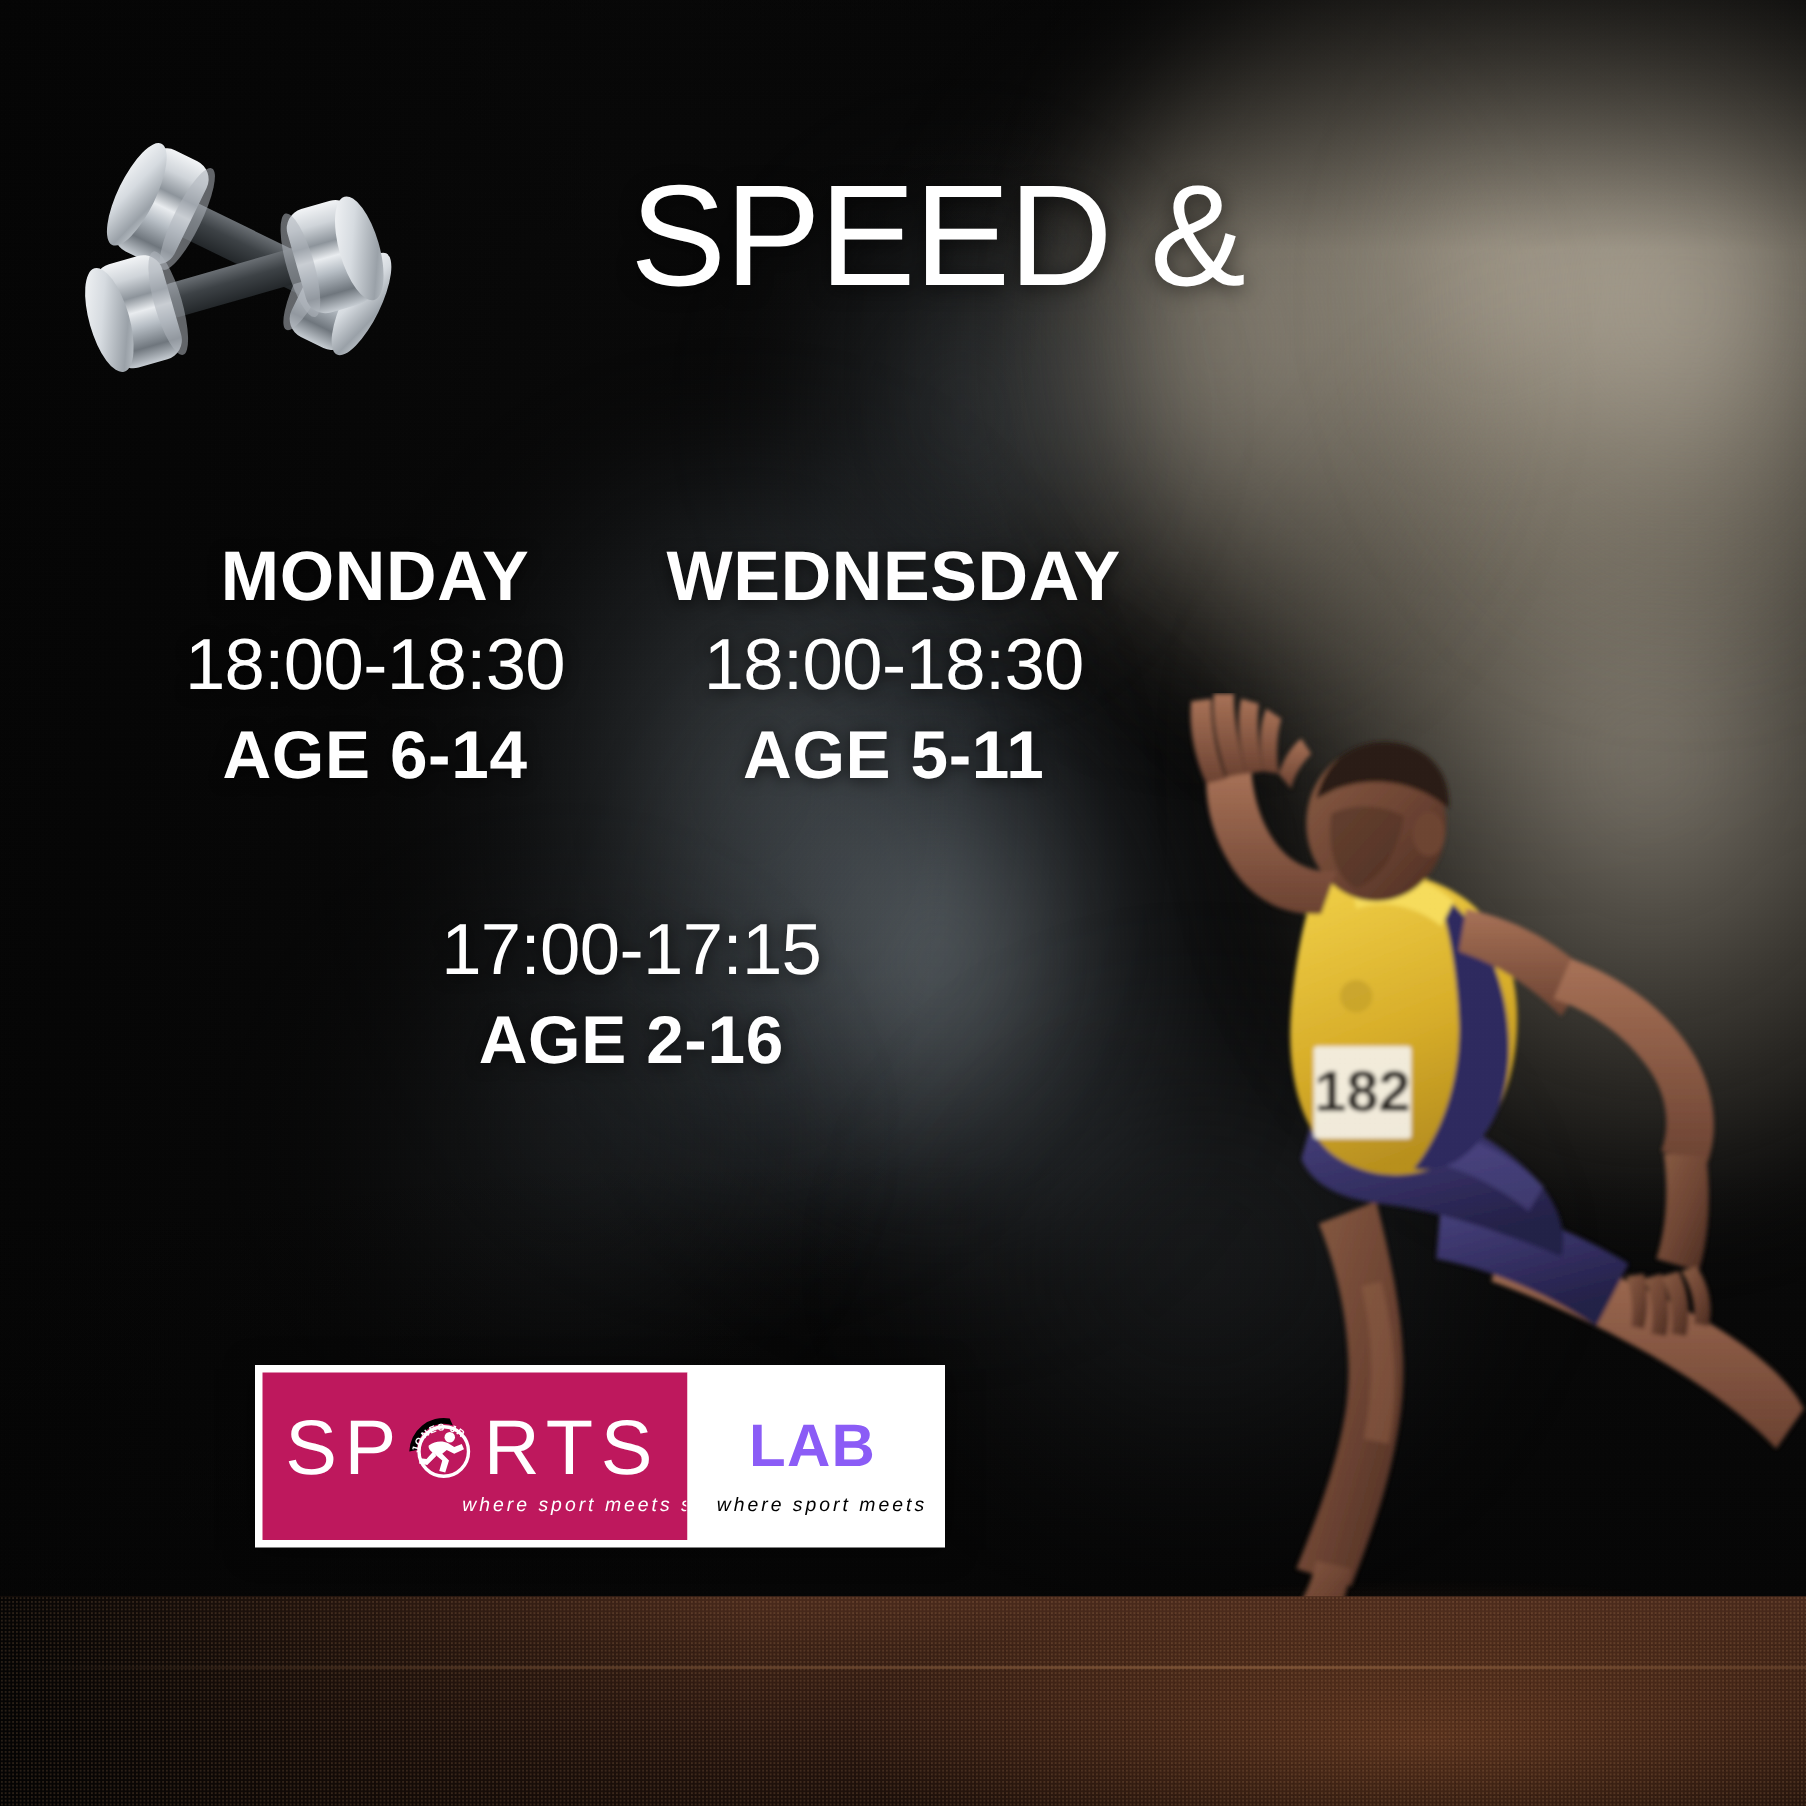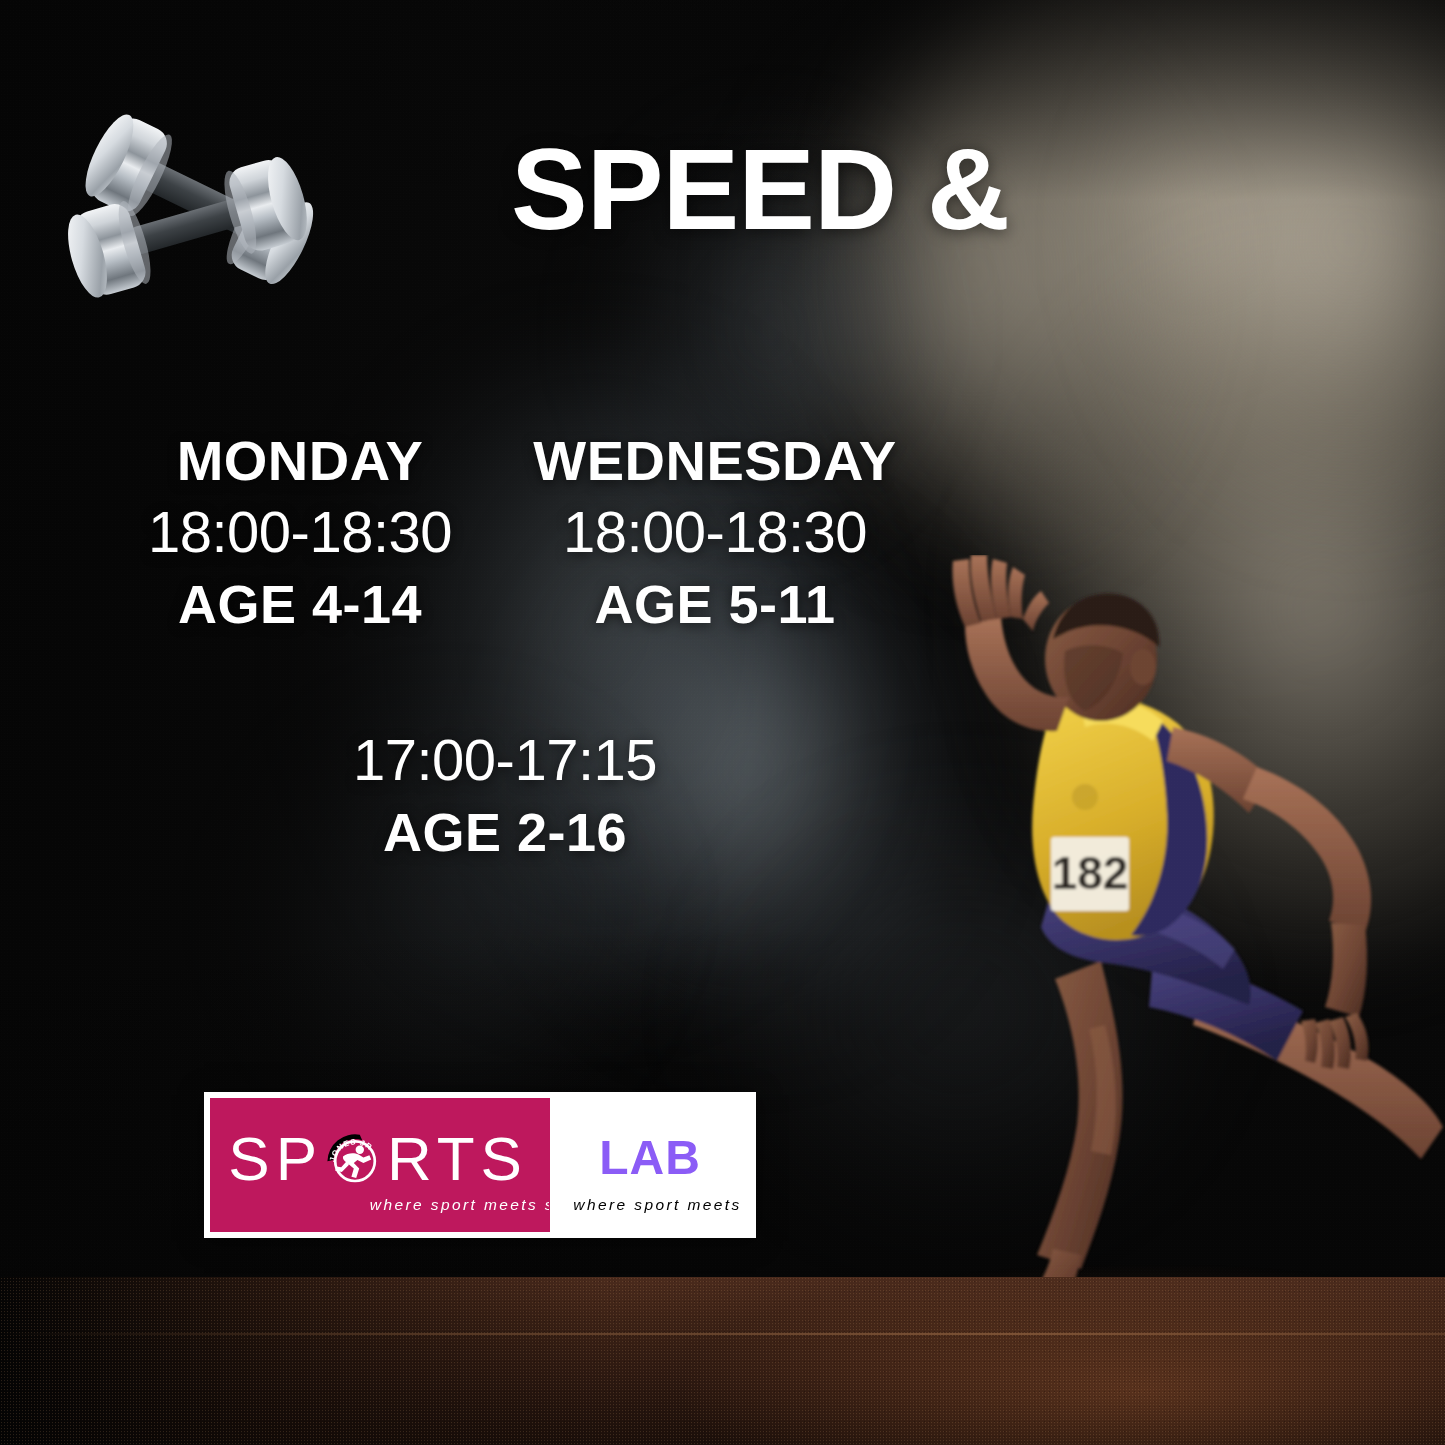--- a/index.html
+++ b/index.html
@@ -76,22 +76,22 @@
     background-position:0 0, 2px 2px;}
   .track-line{position:absolute;left:0;right:0;top:56px;height:2px;
     background:linear-gradient(to right, rgba(0,0,0,0) 0%, rgba(198,140,92,.26) 30%, rgba(214,156,104,.34) 70%, rgba(190,136,90,.22) 100%);}
   .track-glow{position:absolute;right:0;bottom:0;width:760px;height:180px;
     background:radial-gradient(ellipse at 60% 70%, rgba(150,84,46,.42) 0%, rgba(0,0,0,0) 72%);}
 
   
   .dumbbells{position:absolute;left:48px;top:92px;width:300px;height:215px;}
 
   
-  .title{position:absolute;left:430px;top:134px;width:660px;
-    color:#fff;font-weight:700;font-size:115px;line-height:.96;
+  .title{position:absolute;left:420px;top:134px;width:660px;
+    color:#fff;font-weight:400;font-size:115px;line-height:.96;
     letter-spacing:-1px;text-align:center;
     text-shadow:0 2px 16px rgba(0,0,0,.55);}
   .title .ln{display:block;white-space:nowrap;}
 
   
   .sched{position:absolute;left:100px;top:430px;width:830px;}
   .sched-row{display:flex;}
   .sched-row.single{justify-content:center;margin-top:84px;}
   .col{flex:0 0 auto;text-align:center;color:#fff;
     text-shadow:0 2px 12px rgba(0,0,0,.62);}
@@ -339,21 +339,21 @@
 
   <div class="title">
     <span class="ln">SPEED &amp;</span>
   </div>
 
   <div class="sched">
     <div class="sched-row">
       <div class="col monday">
         <div class="day">MONDAY</div>
         <div class="time">18:00-18:30</div>
-        <div class="age">AGE 4-14</div>
+        <div class="age">AGE 6-14</div>
       </div>
       <div class="col wednesday">
         <div class="day">WEDNESDAY</div>
         <div class="time">18:00-18:30</div>
         <div class="age">AGE 5-11</div>
       </div>
     </div>
     <div class="sched-row single">
       <div class="col thursday">
         <div class="time">17:00-17:15</div>

